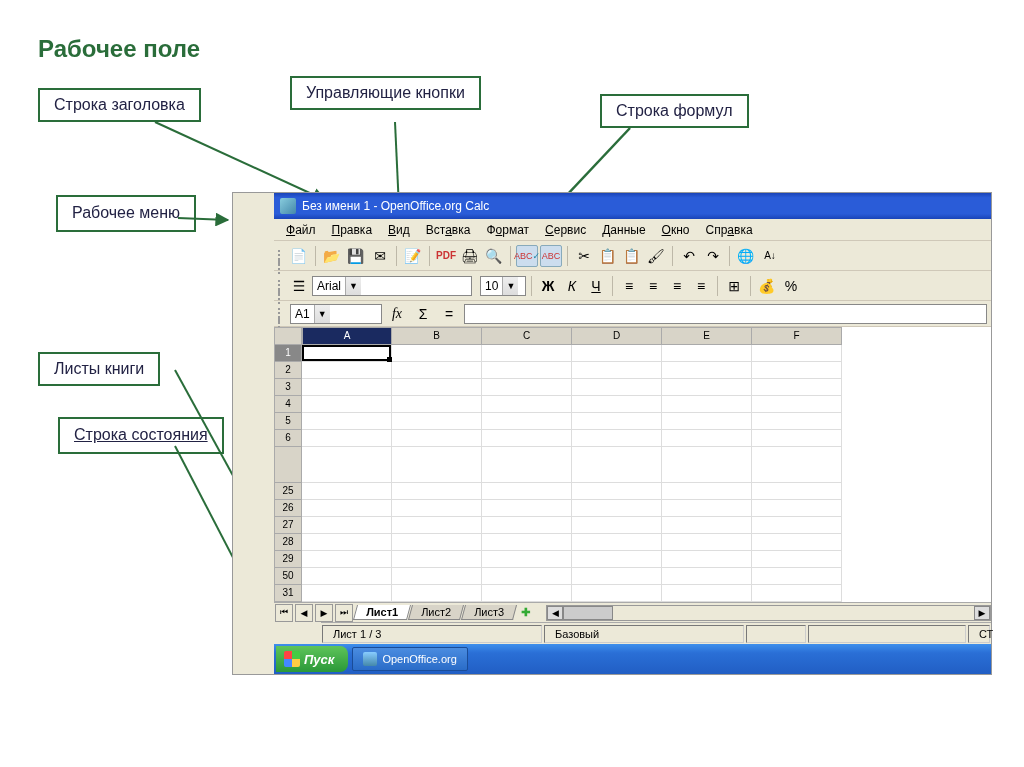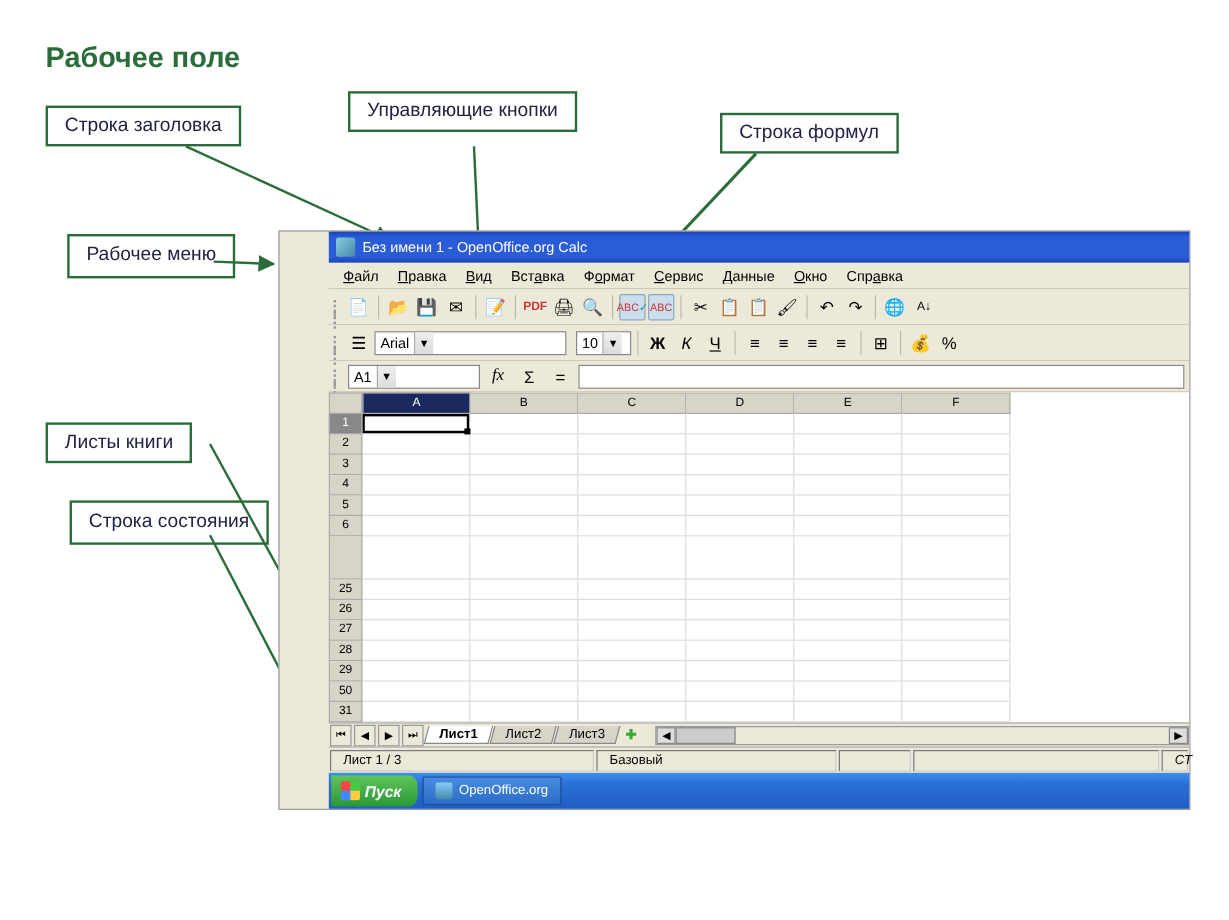--- a/index.html
+++ b/index.html
@@ -190,20 +190,21 @@
 }
 .scroll-hbar .thumb { width: 50px; height: 14px; background: #ccc; border: 1px solid #888; }
 .scroll-hbar .btn { width: 16px; height: 14px; background: #ddd; border: 1px solid #888; display: flex; align-items:center; justify-content:center; font-size:9px; }
 .statusbar {
   height: 22px;
   background: #ece9d8;
   display: flex;
   align-items: center;
   font-size: 11px;
   border-top: 1px solid #aaa;
+  margin-left: 47px;
 }
 .status-cell { border: 1px inset #ccc; padding: 2px 10px; margin: 0 1px; height: 18px; display:flex; align-items:center; background:#ece9d8; }
 .taskbar {
   height: 30px;
   background: linear-gradient(to bottom, #3e8fec, #2a6fd6 30%, #215ec4);
   display: flex;
   align-items: center;
   padding: 0 2px;
 }
 .start-btn {
@@ -253,21 +254,21 @@
 
 <div class="slide-title">Рабочее поле</div>
 
 <div class="label-box" style="top:88px; left:38px;">Строка заголовка</div>
 <div class="label-box" style="top:76px; left:290px;">Управляющие кнопки</div>
 <div class="label-box" style="top:94px; left:600px;">Строка формул</div>
 <div class="label-box" style="top:195px; left:56px; line-height:1.3;">
   <div>Рабочее меню</div>
 </div>
 <div class="label-box" style="top:352px; left:38px;">Листы книги</div>
-<div class="label-box" style="top:417px; left:58px; line-height:1.3;">
+<div class="label-box" style="top:417px; left:58px; line-height:1.3;text-decoration:underline;">
   <div>Строка состояния</div>
 </div>
 
 <svg class="arrow-svg" style="top:0;left:0;width:1024px;height:767px;">
   <defs>
     <marker id="arr" viewBox="0 0 10 10" refX="9" refY="5" markerWidth="7" markerHeight="7" orient="auto">
       <path d="M0,0 L10,5 L0,10 z" fill="#2a6d3a"></path>
     </marker>
   </defs>
   <line x1="155" y1="122" x2="325" y2="200" stroke="#2a6d3a" stroke-width="2" marker-end="url(#arr)"></line>
@@ -346,21 +347,21 @@
     <div class="tbtn">≡</div>
     <div class="tb-sep"></div>
     <div class="tbtn">⊞</div>
     <div class="tb-sep"></div>
     <div class="tbtn" style="color:#ca4;">💰</div>
     <div class="tbtn">%</div>
   </div>
 
   <div class="namebox-row">
     <div class="tb-grip"></div>
-    <div class="dropdown" style="width:110px;">
+    <div class="dropdown" style="width:92px;">
       <span>A1</span>
       <div class="dd-arrow">▼</div>
     </div>
     <div class="tbtn" style="font-style:italic;font-family:serif;">
         <span>fx</span>
       </div>
     <div class="tbtn">Σ</div>
     <div class="tbtn">=</div>
     <div class="formula-input"></div>
   </div>
@@ -528,21 +529,21 @@
       <div style="flex:1"></div>
       <div class="btn">▶</div>
     </div>
   </div>
 
   <div class="statusbar">
     <div class="status-cell" style="width:220px;">Лист 1 / 3</div>
     <div class="status-cell" style="width:200px;">Базовый</div>
     <div class="status-cell" style="width:60px;"></div>
     <div class="status-cell" style="flex:1;"></div>
-    <div class="status-cell" style="width:20px;font-style:italic;">СТ</div>
+    <div class="status-cell" style="width:20px;">СТ</div>
   </div>
 
   <div class="taskbar">
     <div class="start-btn">
       <div class="start-flag">
           <div></div>
           <div></div>
           <div></div>
           <div></div>
         </div>

